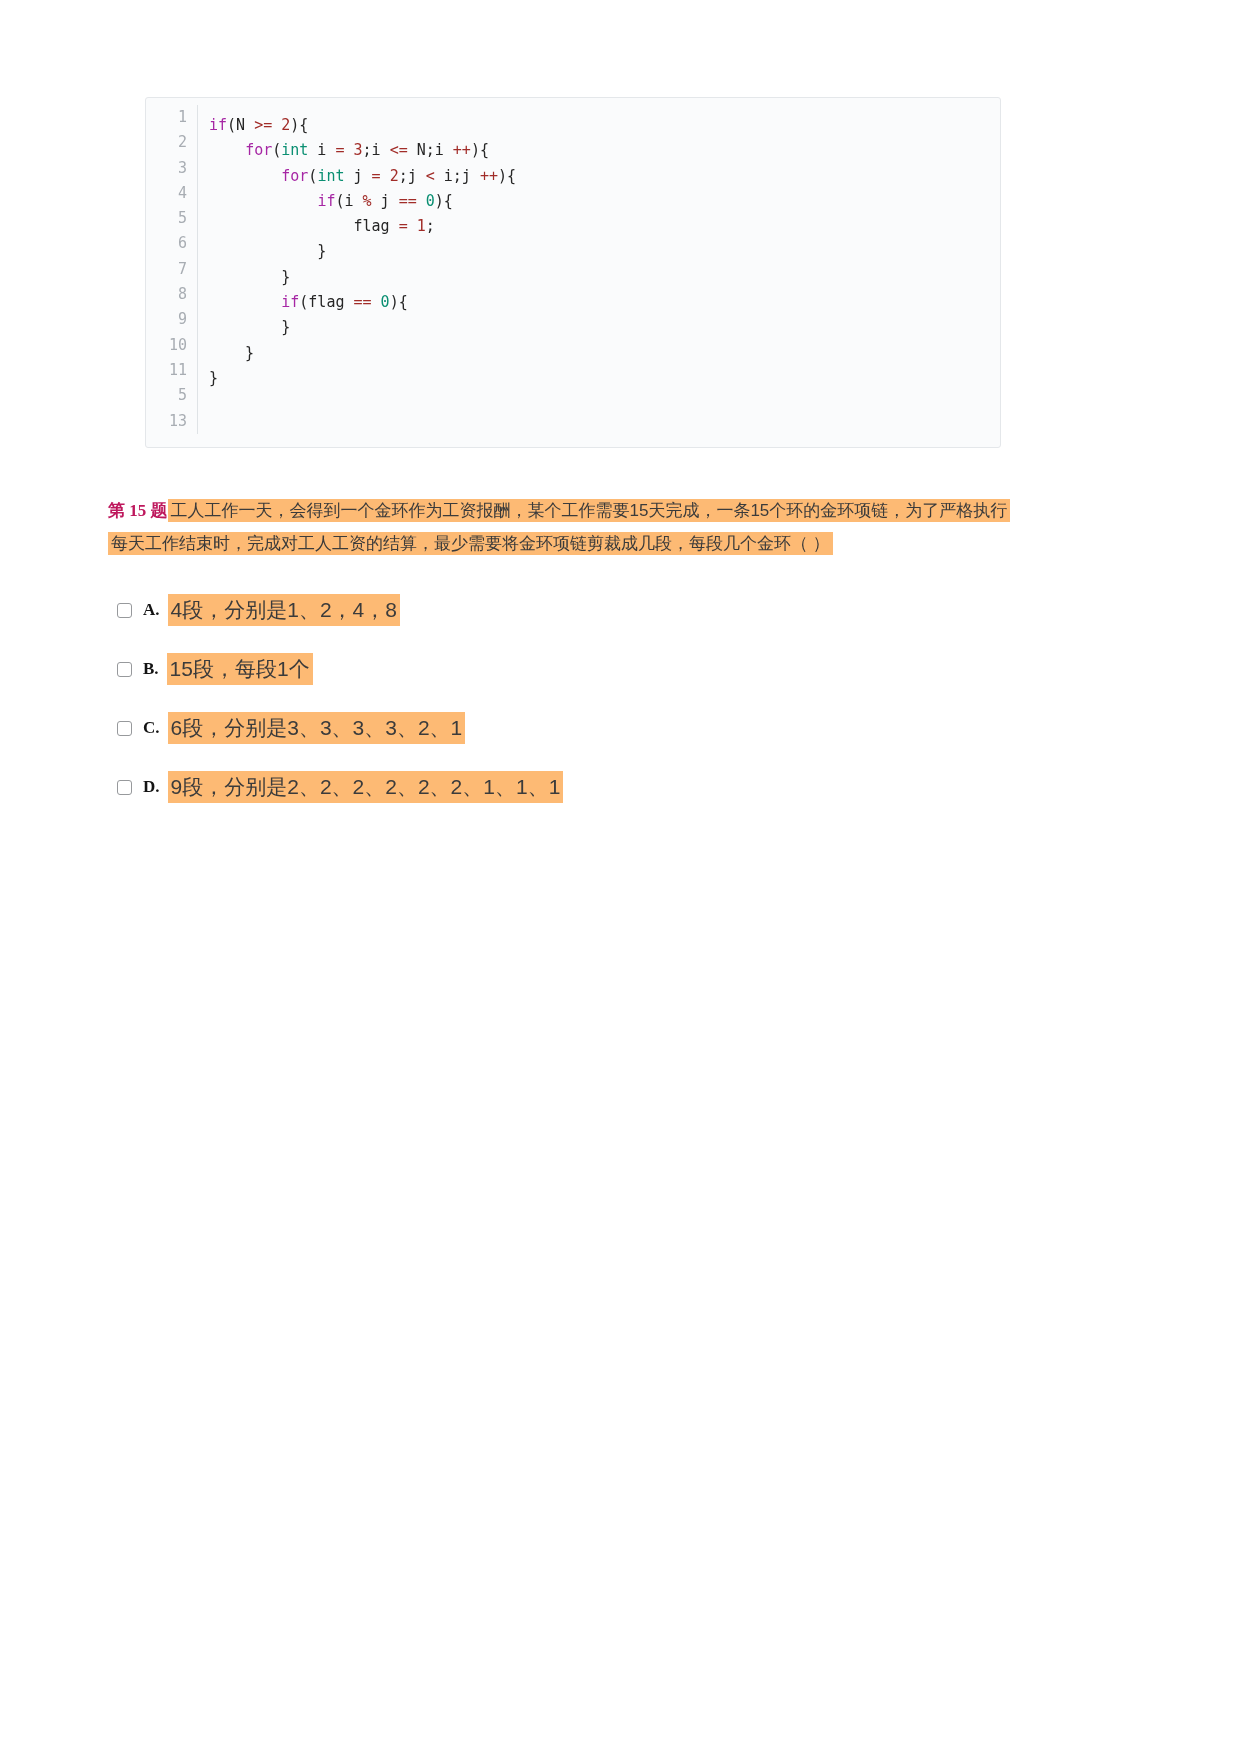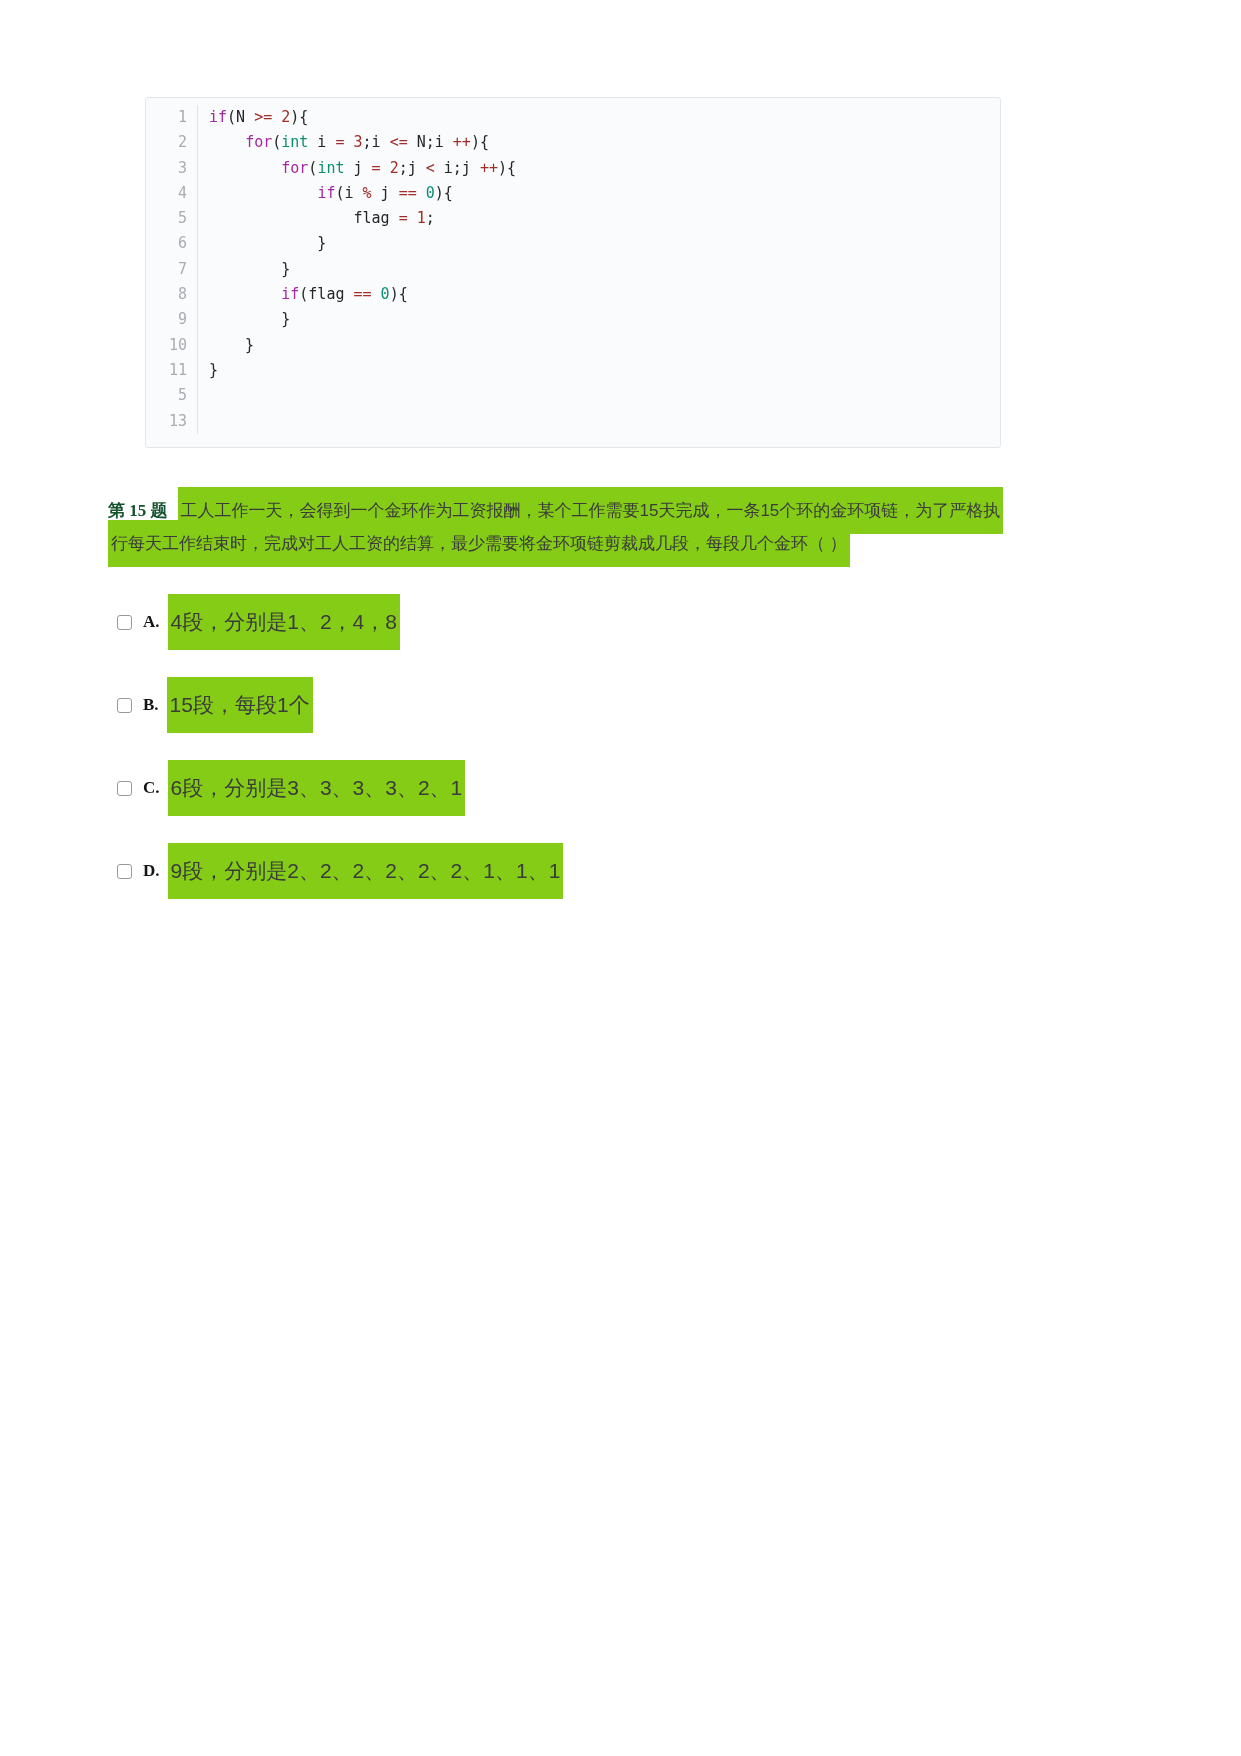--- a/index.html
+++ b/index.html
@@ -22,37 +22,37 @@
     font-size:15px; line-height:25.3px;
     padding:7px 0 13px 0;
   }
   .gutter {
     flex:none; width:52px; text-align:right;
     color:var(--c-ln,#a8adb3);
     padding-right:10px;
     border-right:1px solid #dfe3e6;
     user-select:none;
   }
-  .code-lines { flex:1; padding-left:11px; overflow:hidden; }
+  .code-lines { flex:1; padding-left:11px; overflow:hidden;margin-top:8px; }
   .cl { white-space:pre; color:var(--c-p,#262626); }
   .tk-k { color:var(--c-k,#a626a4); }
   .tk-t { color:var(--c-t,#0a8f72); }
   .tk-o { color:var(--c-o,#a12c28); }
   .tk-n { color:var(--c-n,#a12c28); }
 
   
   .question {
     margin:46px 0 0 108px; width:905px;
     font-size:17px; line-height:33px; color:#3b3b3b;
   }
   .q-label {
     font-family:"Liberation Serif","DejaVu Serif",serif;
-    font-weight:700; color:#14532d; margin-right:10px;
+    font-weight:700; color:#be185d; margin-right:0;
   }
-  .hl { background:#84cc16; padding:14px 3px; box-decoration-break:clone; -webkit-box-decoration-break:clone; }
+  .hl { background:#fdba74; padding:2px 3px; box-decoration-break:clone; -webkit-box-decoration-break:clone; }
 
   
   .options { margin:34px 0 0 117px; }
   .opt { display:flex; align-items:center; margin-bottom:27px; cursor:pointer; }
   .cb {
     flex:none; width:15px; height:15px;
     border:1.6px solid #97999c; border-radius:3px;
     background:#ffffff; margin-right:11px; margin-top:1px;
   }
   .olabel {

